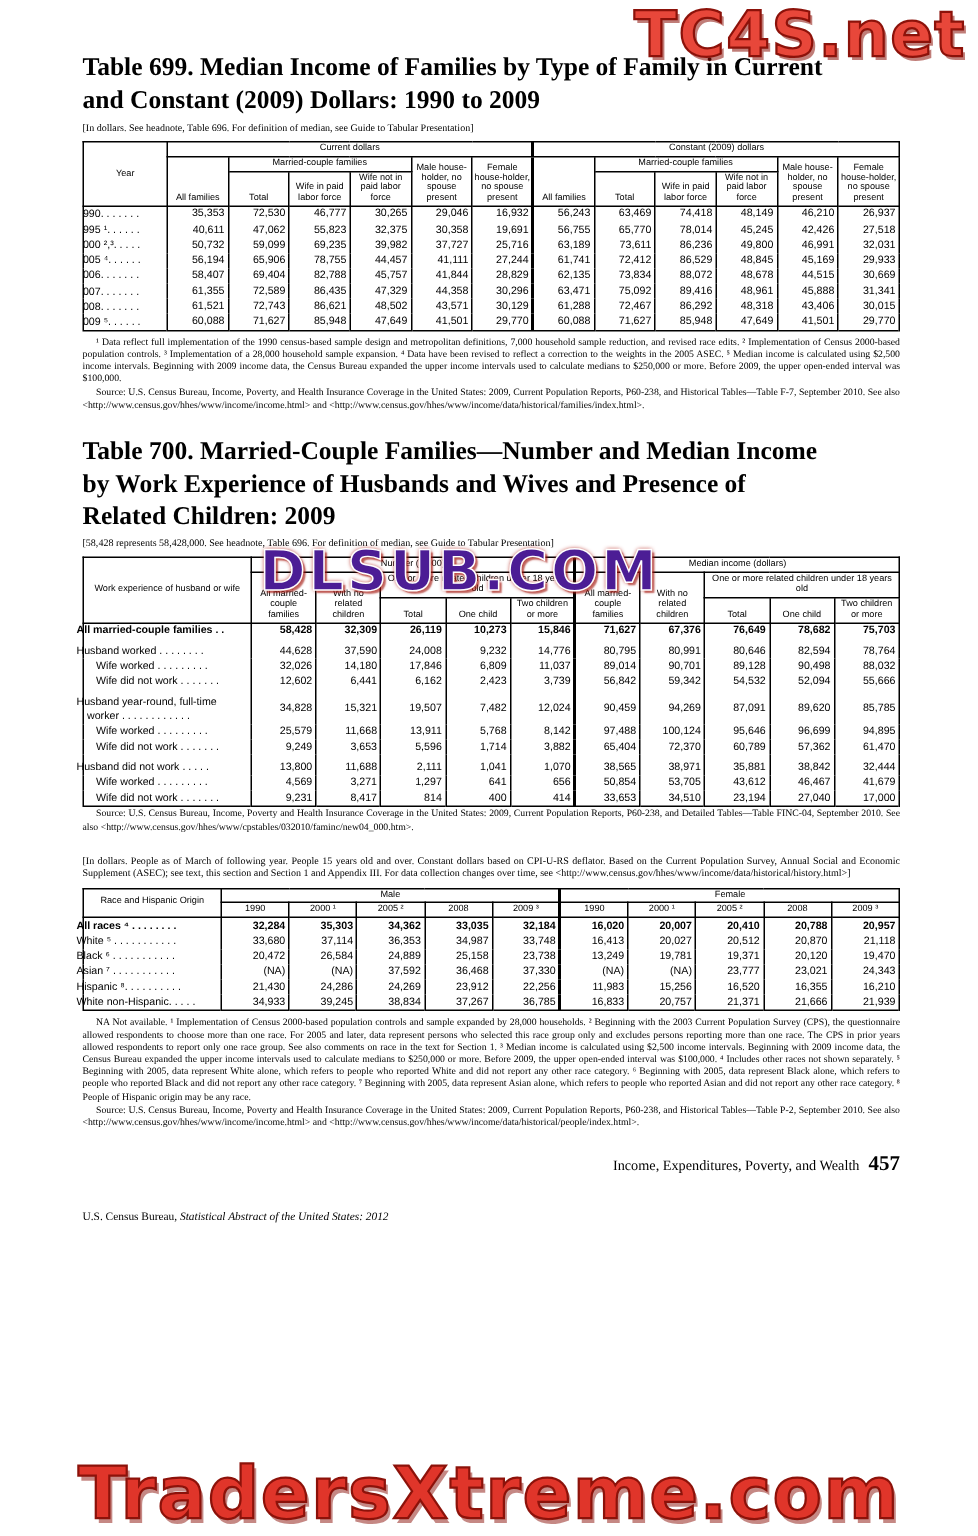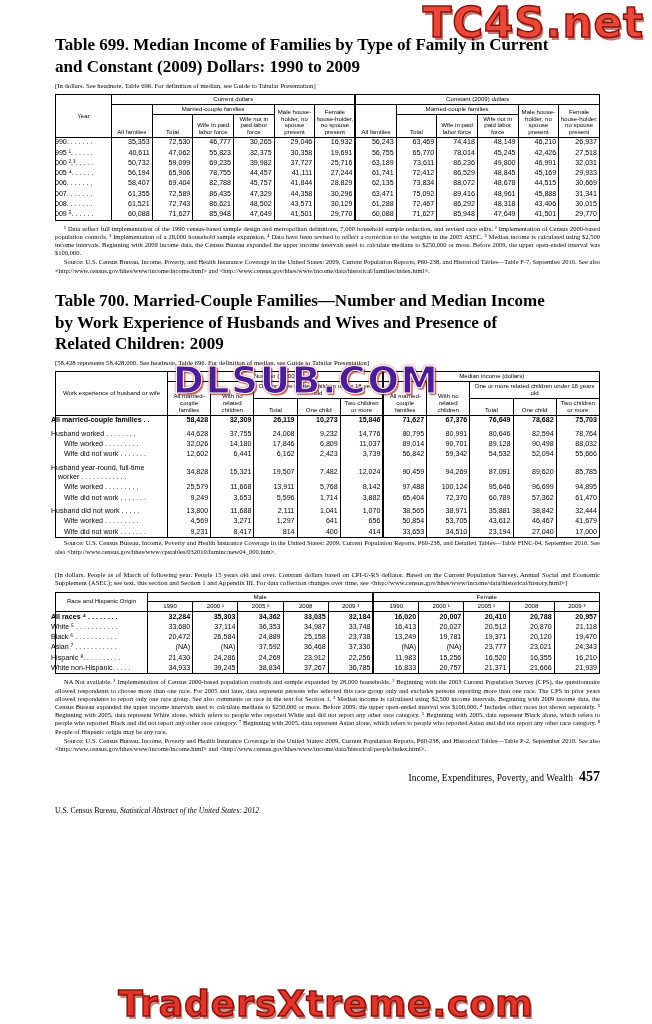--- a/index.html
+++ b/index.html
@@ -38,21 +38,21 @@
   .footer-left .it { font-style:italic; }
 
   .wm { position:absolute; font-family:"DejaVu Sans", sans-serif; font-weight:bold;
         z-index:10; pointer-events:none; white-space:nowrap; }
   .wm-top { top:-2px; right:8px; font-size:42px; letter-spacing:1px;
             color:#e8473a; -webkit-text-stroke:1.5px #8c120a;
             text-shadow:2px 3px 0 rgba(140,18,10,0.55); }
   .wm-mid { top:69px; left:118px; font-size:37px; letter-spacing:2px;
             color:#4c1d95; -webkit-text-stroke:1px #ffffff;
             text-shadow:0 0 3px #b01d14, 2px 2px 1px rgba(160,20,12,0.6); }
-  .wm-bottom { bottom:0px; left:50%; transform:translateX(-50%); font-size:36px;
+  .wm-bottom { bottom:0px; left:50%; transform:translateX(-50%); font-size:48px;
             color:#e0352a; -webkit-text-stroke:1.5px #8c120a;
             text-shadow:2px 3px 0 rgba(140,18,10,0.5); letter-spacing:1px; }
 </style>
 </head>
 <body>
 
 <div class="page">
 
   <div class="wm wm-top">TC4S.net</div>
 
@@ -280,21 +280,21 @@
               <td class="num">15,846</td>
               <td class="num gl">71,627</td>
               <td class="num">67,376</td>
               <td class="num">76,649</td>
               <td class="num">78,682</td>
               <td class="num">75,703</td>
             </tr>
             <tr class="gap">
               <td class="stub">Husband worked . . . . . . . .</td>
               <td class="num">44,628</td>
-              <td class="num">37,755</td>
+              <td class="num">37,590</td>
               <td class="num">24,008</td>
               <td class="num">9,232</td>
               <td class="num">14,776</td>
               <td class="num gl">80,795</td>
               <td class="num">80,991</td>
               <td class="num">80,646</td>
               <td class="num">82,594</td>
               <td class="num">78,764</td>
             </tr>
             <tr>

